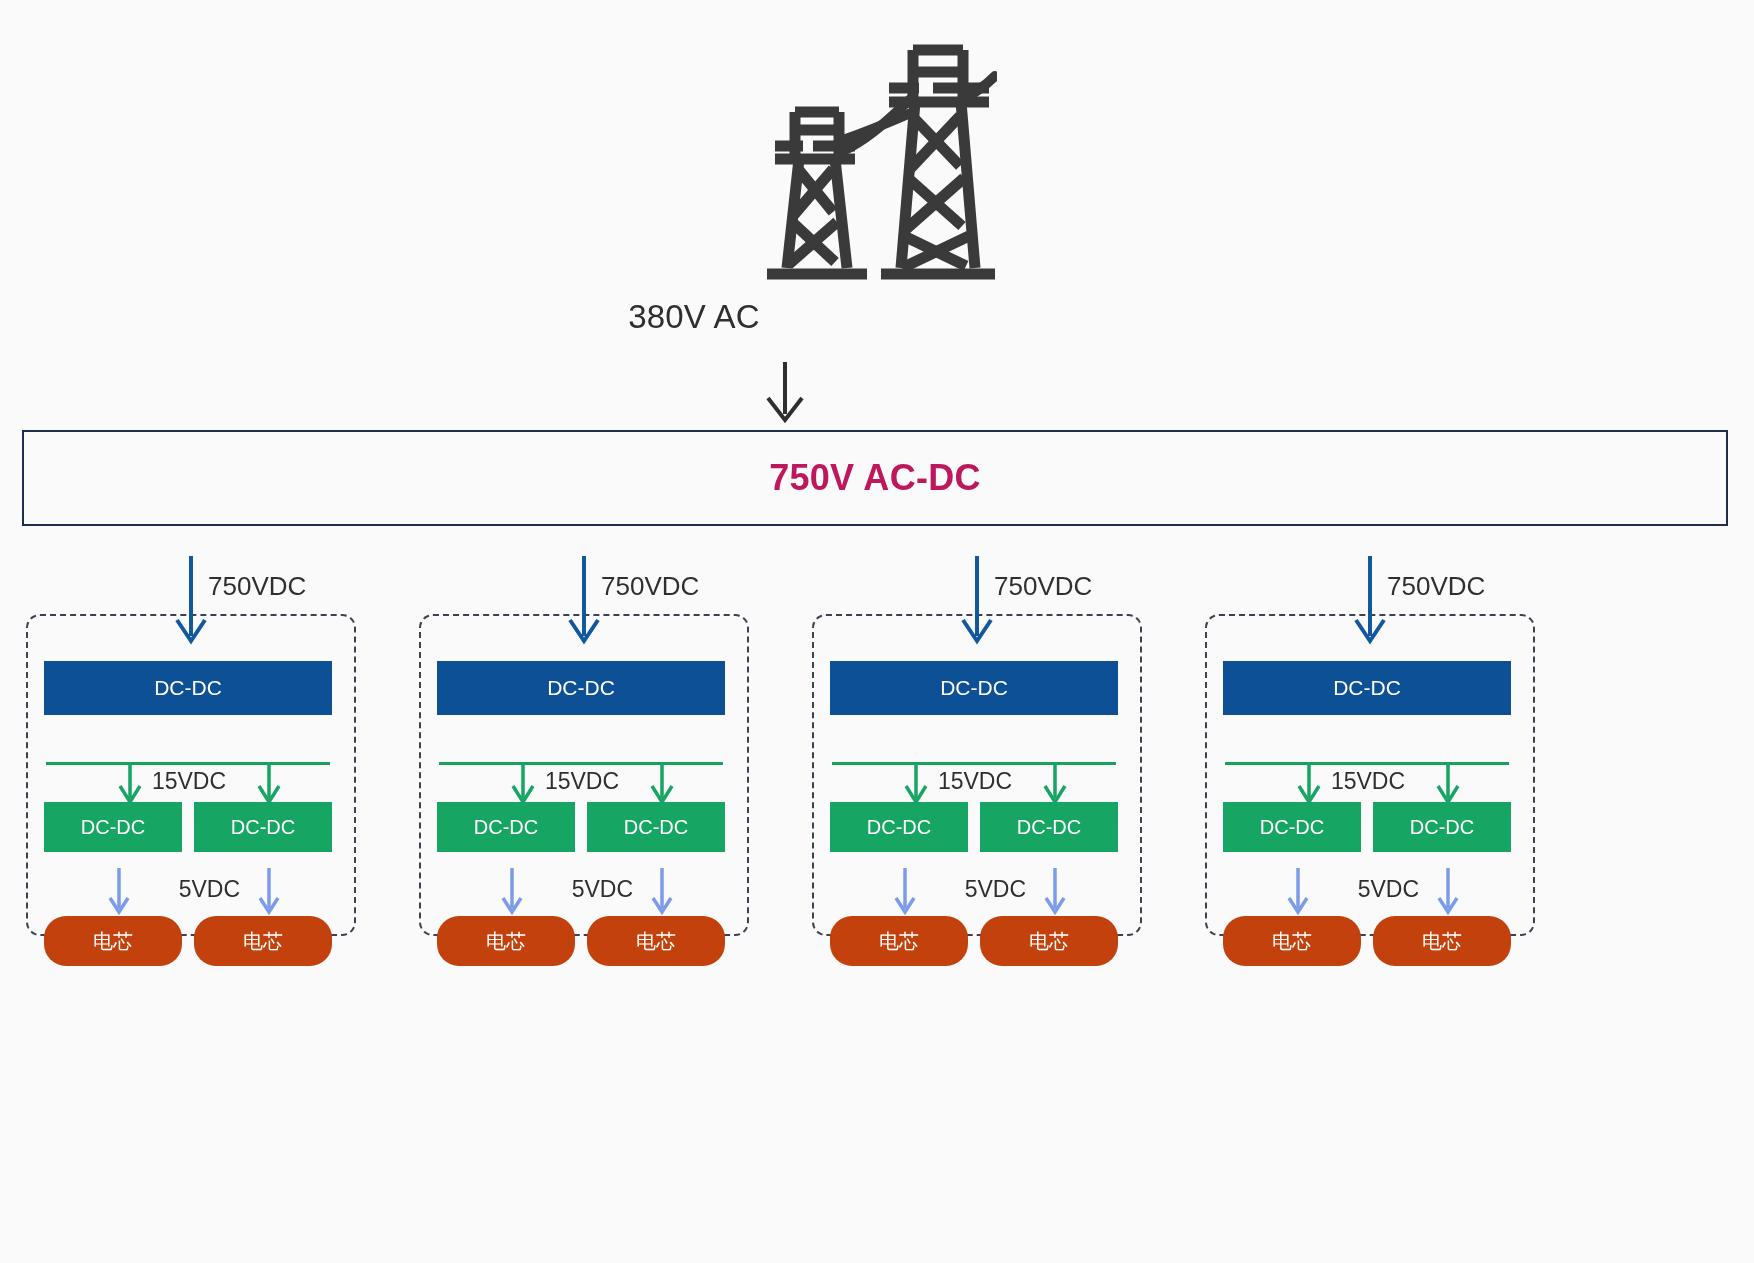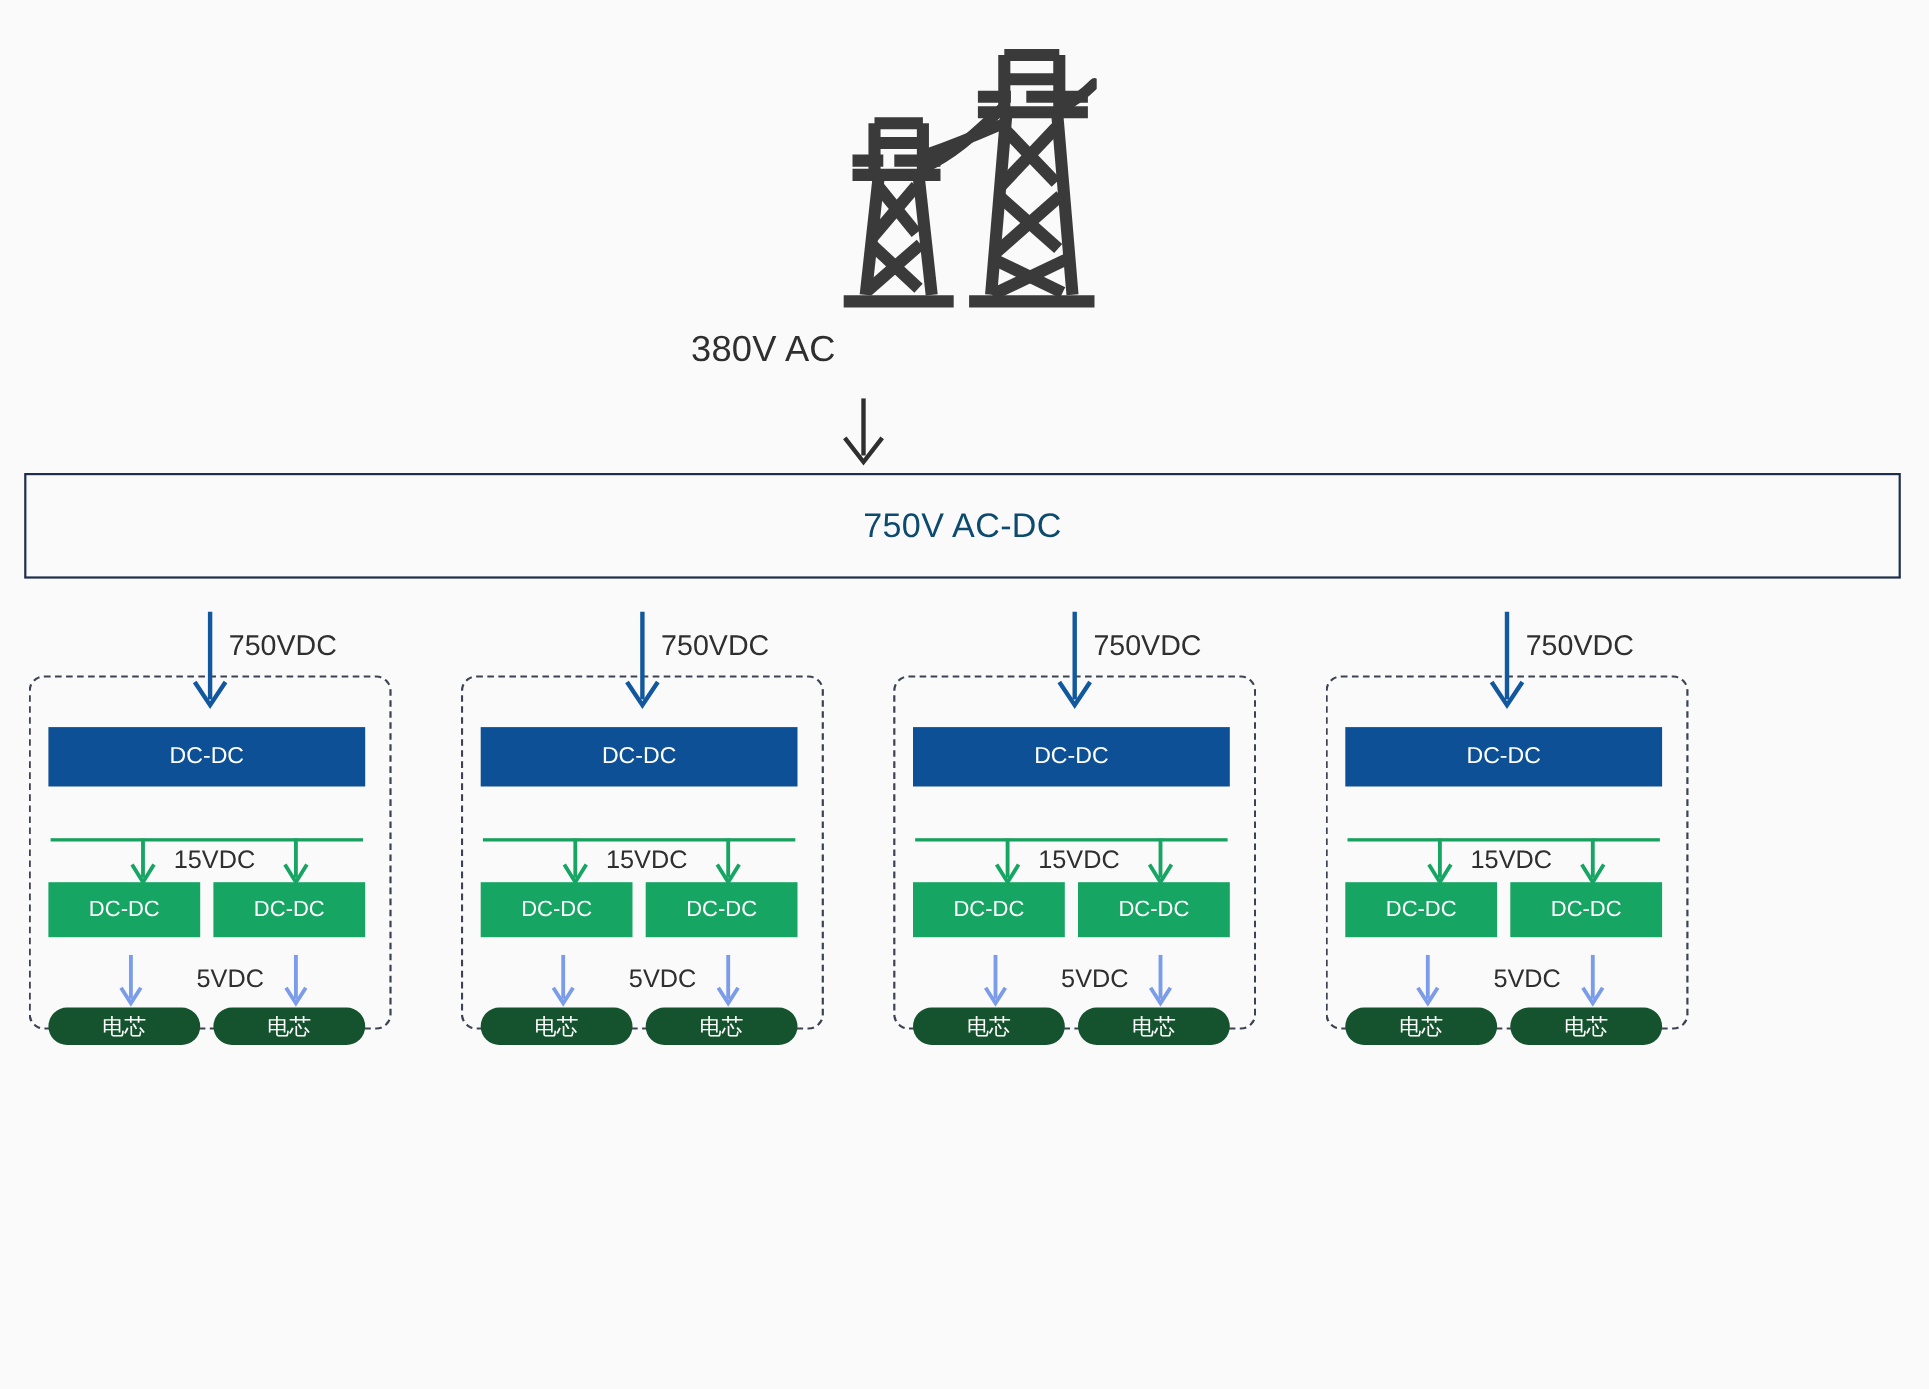--- a/index.html
+++ b/index.html
@@ -52,23 +52,23 @@
     width: 1706px;
     height: 96px;
     box-sizing: border-box;
     border: 2px solid #1f2d4d;
     background: #fafafa;
     display: flex;
     align-items: center;
     justify-content: center;
   }
   .acdc-bar-label {
-    font-size: 31px;
-    font-weight: normal;
-    color: #0c4a6e;
+    font-size: 36px;
+    font-weight: bold;
+    color: #be185d;
     letter-spacing: 0.3px;
   }
 
   
   .groups {
     position: absolute;
     left: 0;
     top: 526px;
     width: 1754px;
     height: 470px;
@@ -142,21 +142,21 @@
     background: #18a05f;
     z-index: 1;
   }
   .bus-arrow-l { position: absolute; left: 94px;  top: 212px; z-index: 2; }
   .bus-arrow-r { position: absolute; left: 233px; top: 212px; z-index: 2; }
   .bus-label {
     position: absolute;
     left: 124px;
     top: 218px;
     width: 86px;
-    text-align: right;
+    text-align: center;
     font-size: 23px;
     color: #2f2f2f;
   }
 
   
   .dcdc-sec {
     position: absolute;
     top: 252px;
     width: 138px;
     height: 50px;
@@ -183,22 +183,22 @@
     text-align: right;
     font-size: 23px;
     color: #2f2f2f;
   }
 
   
   .cell {
     position: absolute;
     top: 366px;
     width: 138px;
-    height: 34px;
-    background: #14532d;
+    height: 50px;
+    background: #c2410c;
     display: flex;
     align-items: center;
     justify-content: center;
     border-radius: 22px;
   }
   .cell.left  { left: 22px; }
   .cell.right { left: 172px; }
   .cell span {
     color: #ffffff;
     font-size: 20px;

